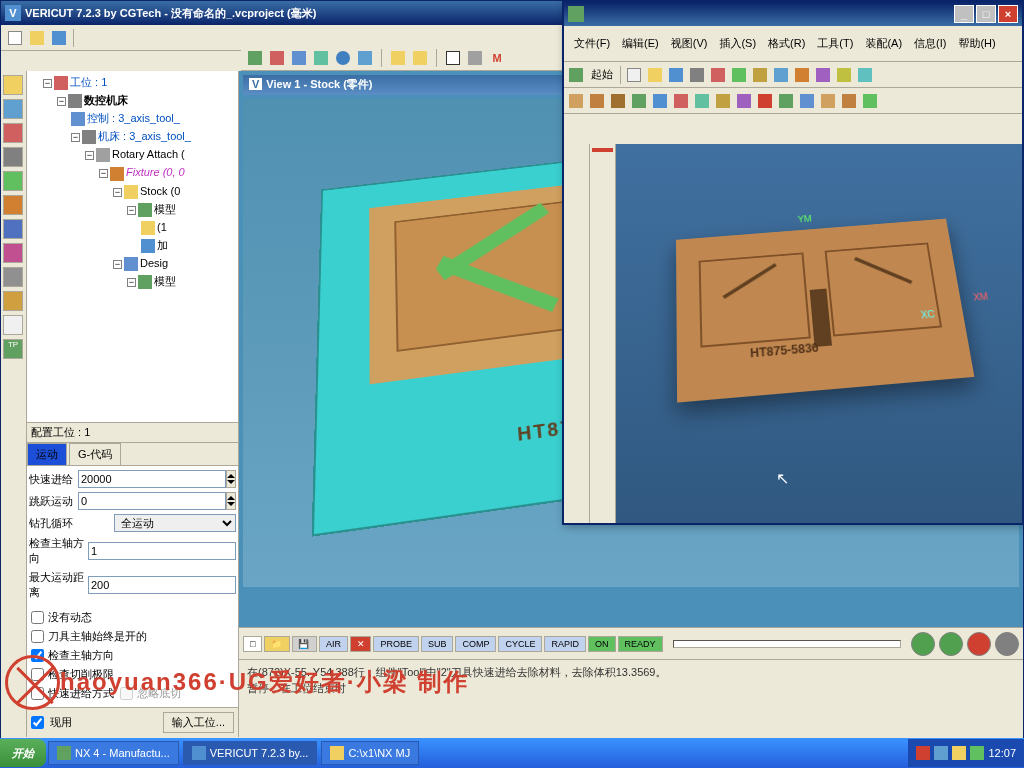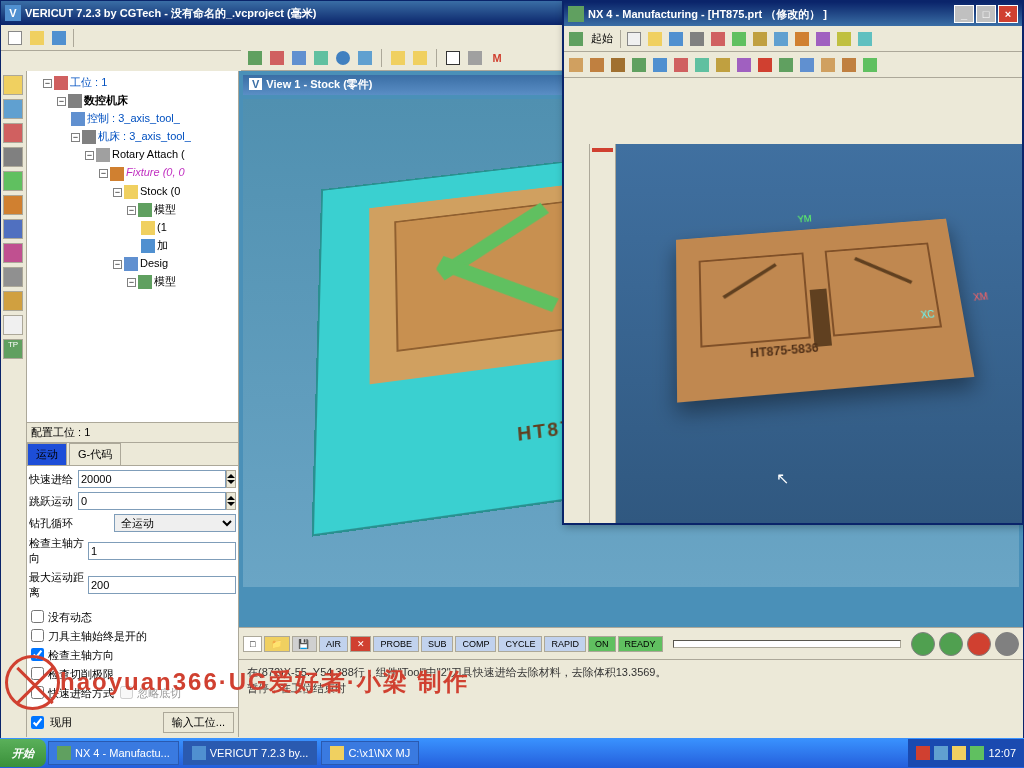--- a/index.html
+++ b/index.html
@@ -26,21 +26,21 @@
 .tabs{display:flex;background:#ece9d8;border-bottom:1px solid #aca899}
 .tab{padding:3px 8px;border:1px solid #aca899;border-bottom:none;background:#ece9d8;cursor:pointer;margin-right:2px}
 .tab.active{background:#1d4ed8}
 .params{background:#fff;padding:2px}
 .param-row{display:flex;align-items:center;padding:2px 0}
 .param-row label{width:85px;font-size:11px}
 .param-row input,.param-row select{flex:1;height:18px;border:1px solid #7f9db9;font-size:11px;padding:0 2px}
 .spin{width:14px;height:18px;background:#ece9d8;border:1px solid #aca899;display:flex;flex-direction:column}
 .spin span{flex:1;font-size:6px;text-align:center;cursor:pointer}
 .checks{padding:4px;background:#fff}
-.chk{display:flex;align-items:flex-start;padding:2px 0;font-size:11px}
+.chk{display:flex;align-items:center;padding:2px 0;font-size:11px}
 .chk input{margin-right:4px}
 .bottom-row{padding:4px;background:#ece9d8;border-top:1px solid #aca899;display:flex;align-items:center;gap:4px}
 .bottom-row input[type=checkbox]{margin-right:2px}
 .bottom-row button{padding:2px 8px;border:1px solid #aca899;background:#ece9d8;cursor:pointer}
 .viewport{flex:1;background:#4a90b8;position:relative}
 .view-header{position:absolute;left:4px;top:4px;right:4px;height:20px;background:linear-gradient(#3a6ea5,#5a8ec5);color:#fff;padding:2px 6px;font-weight:bold;font-size:11px}
 .view-3d{position:absolute;left:4px;top:28px;right:4px;bottom:150px;background:linear-gradient(#5090b0,#6aa5c5)}
 .part-render{position:absolute;left:10%;top:5%;width:80%;height:75%;background:#3ad0d0;transform:perspective(800px) rotateX(25deg) rotateZ(-8deg);border:2px solid #2a9090}
 .part-top{position:absolute;left:8%;top:8%;width:84%;height:55%;background:#d0a060}
 .part-label{position:absolute;left:30%;bottom:15%;color:#604020;font-size:18px;font-weight:bold;letter-spacing:2px}
@@ -270,26 +270,36 @@
           <div>暂停，在工位结束时</div>
         </div>
       </div>
     </div>
   </div>
 </div>
 
 <div class="nx-window">
   <div class="titlebar">
     <span class="icon" style="background:#60a060"></span>
-    <span>NX 4 - Manufacturing - [HT875.prt （修改的） ]</span>
     <div class="win-controls">
       <span>_</span>
       <span>□</span>
       <span style="background:#d04030;color:#fff">×</span>
     </div>
+  </div>
+  <div class="nx-menubar">
+    <span>文件(F)</span>
+    <span>编辑(E)</span>
+    <span>视图(V)</span>
+    <span>插入(S)</span>
+    <span>格式(R)</span>
+    <span>工具(T)</span>
+    <span>装配(A)</span>
+    <span>信息(I)</span>
+    <span>帮助(H)</span>
   </div>
   <div class="nx-toolbar">
     <div class="tb-btn">
         <span class="ico" style="background:#60a060"></span>
       </div>
     <span style="padding:0 4px">起始</span>
     <div style="width:1px;height:18px;background:#aca899;margin:0 2px"></div>
     <div class="tb-btn">
         <span class="ico" style="background:#f0f0f0;border:1px solid #888"></span>
       </div>

